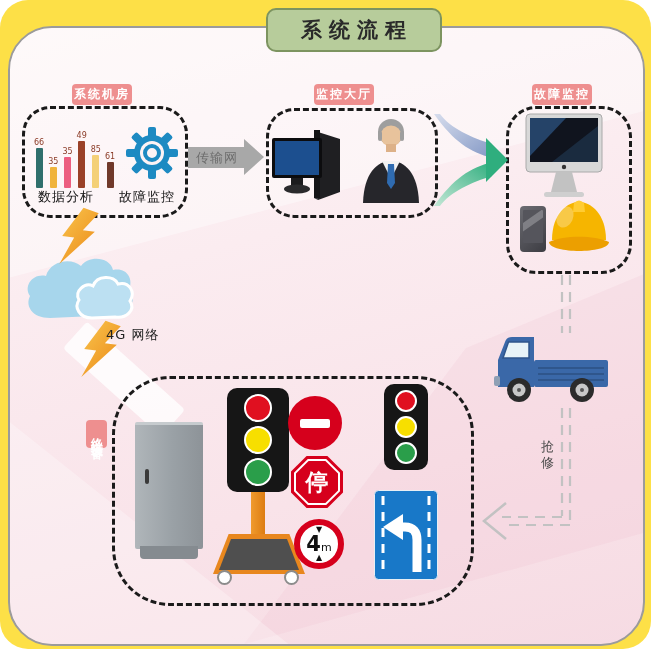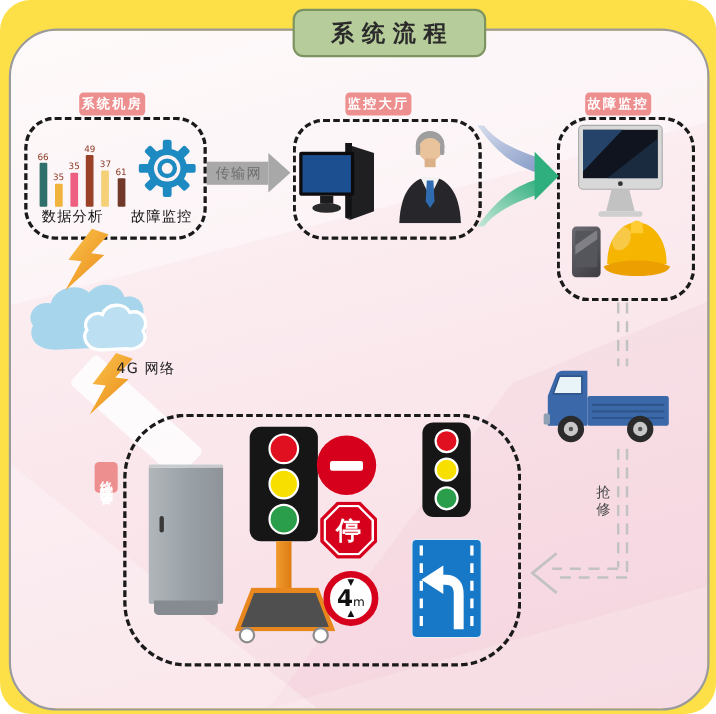--- a/index.html
+++ b/index.html
@@ -143,21 +143,21 @@
       </div>
       <div class="bar-wrap">
         <span class="bar-label">35</span>
         <div class="bar" style="height: 31px; background: rgb(236, 95, 128);"></div>
       </div>
       <div class="bar-wrap">
         <span class="bar-label">49</span>
         <div class="bar" style="height: 47px; background: rgb(154, 65, 40);"></div>
       </div>
       <div class="bar-wrap">
-        <span class="bar-label">37</span>
+        <span class="bar-label">85</span>
         <div class="bar" style="height: 33px; background: rgb(244, 208, 119);"></div>
       </div>
       <div class="bar-wrap">
         <span class="bar-label">61</span>
         <div class="bar" style="height: 26px; background: rgb(112, 57, 42);"></div>
       </div>
     </div>
   <div class="cap" style="left:38px;top:188px;">数据分析</div>
   <div class="cap" style="left:119px;top:188px;">故障监控</div>
 

